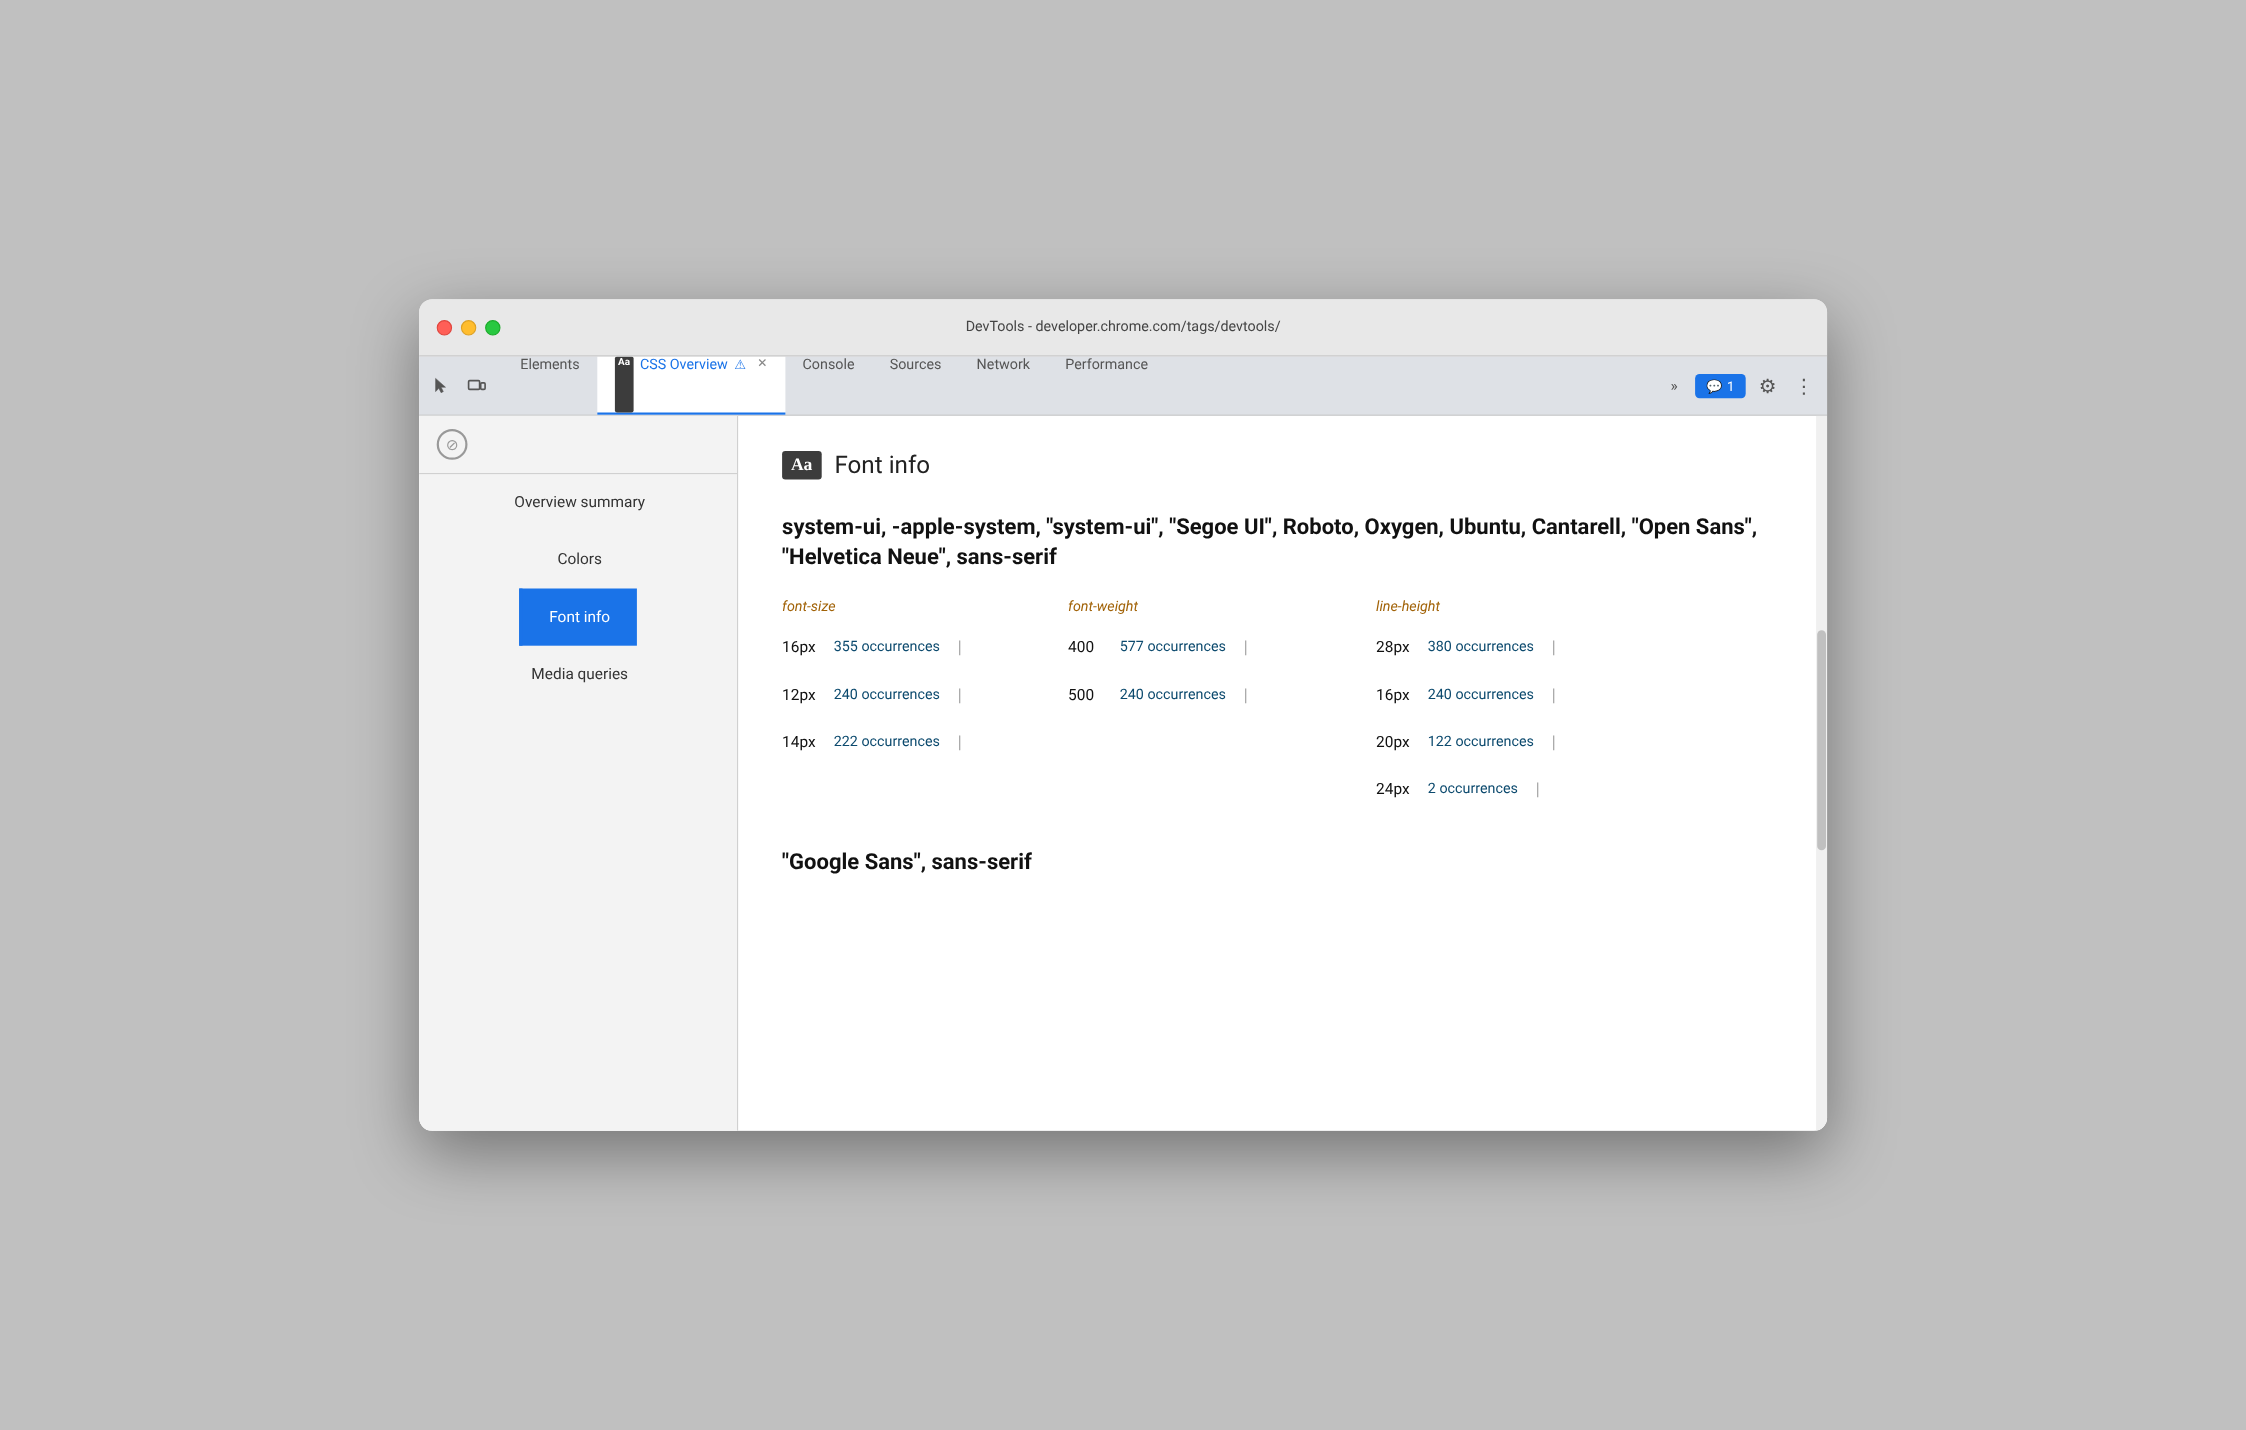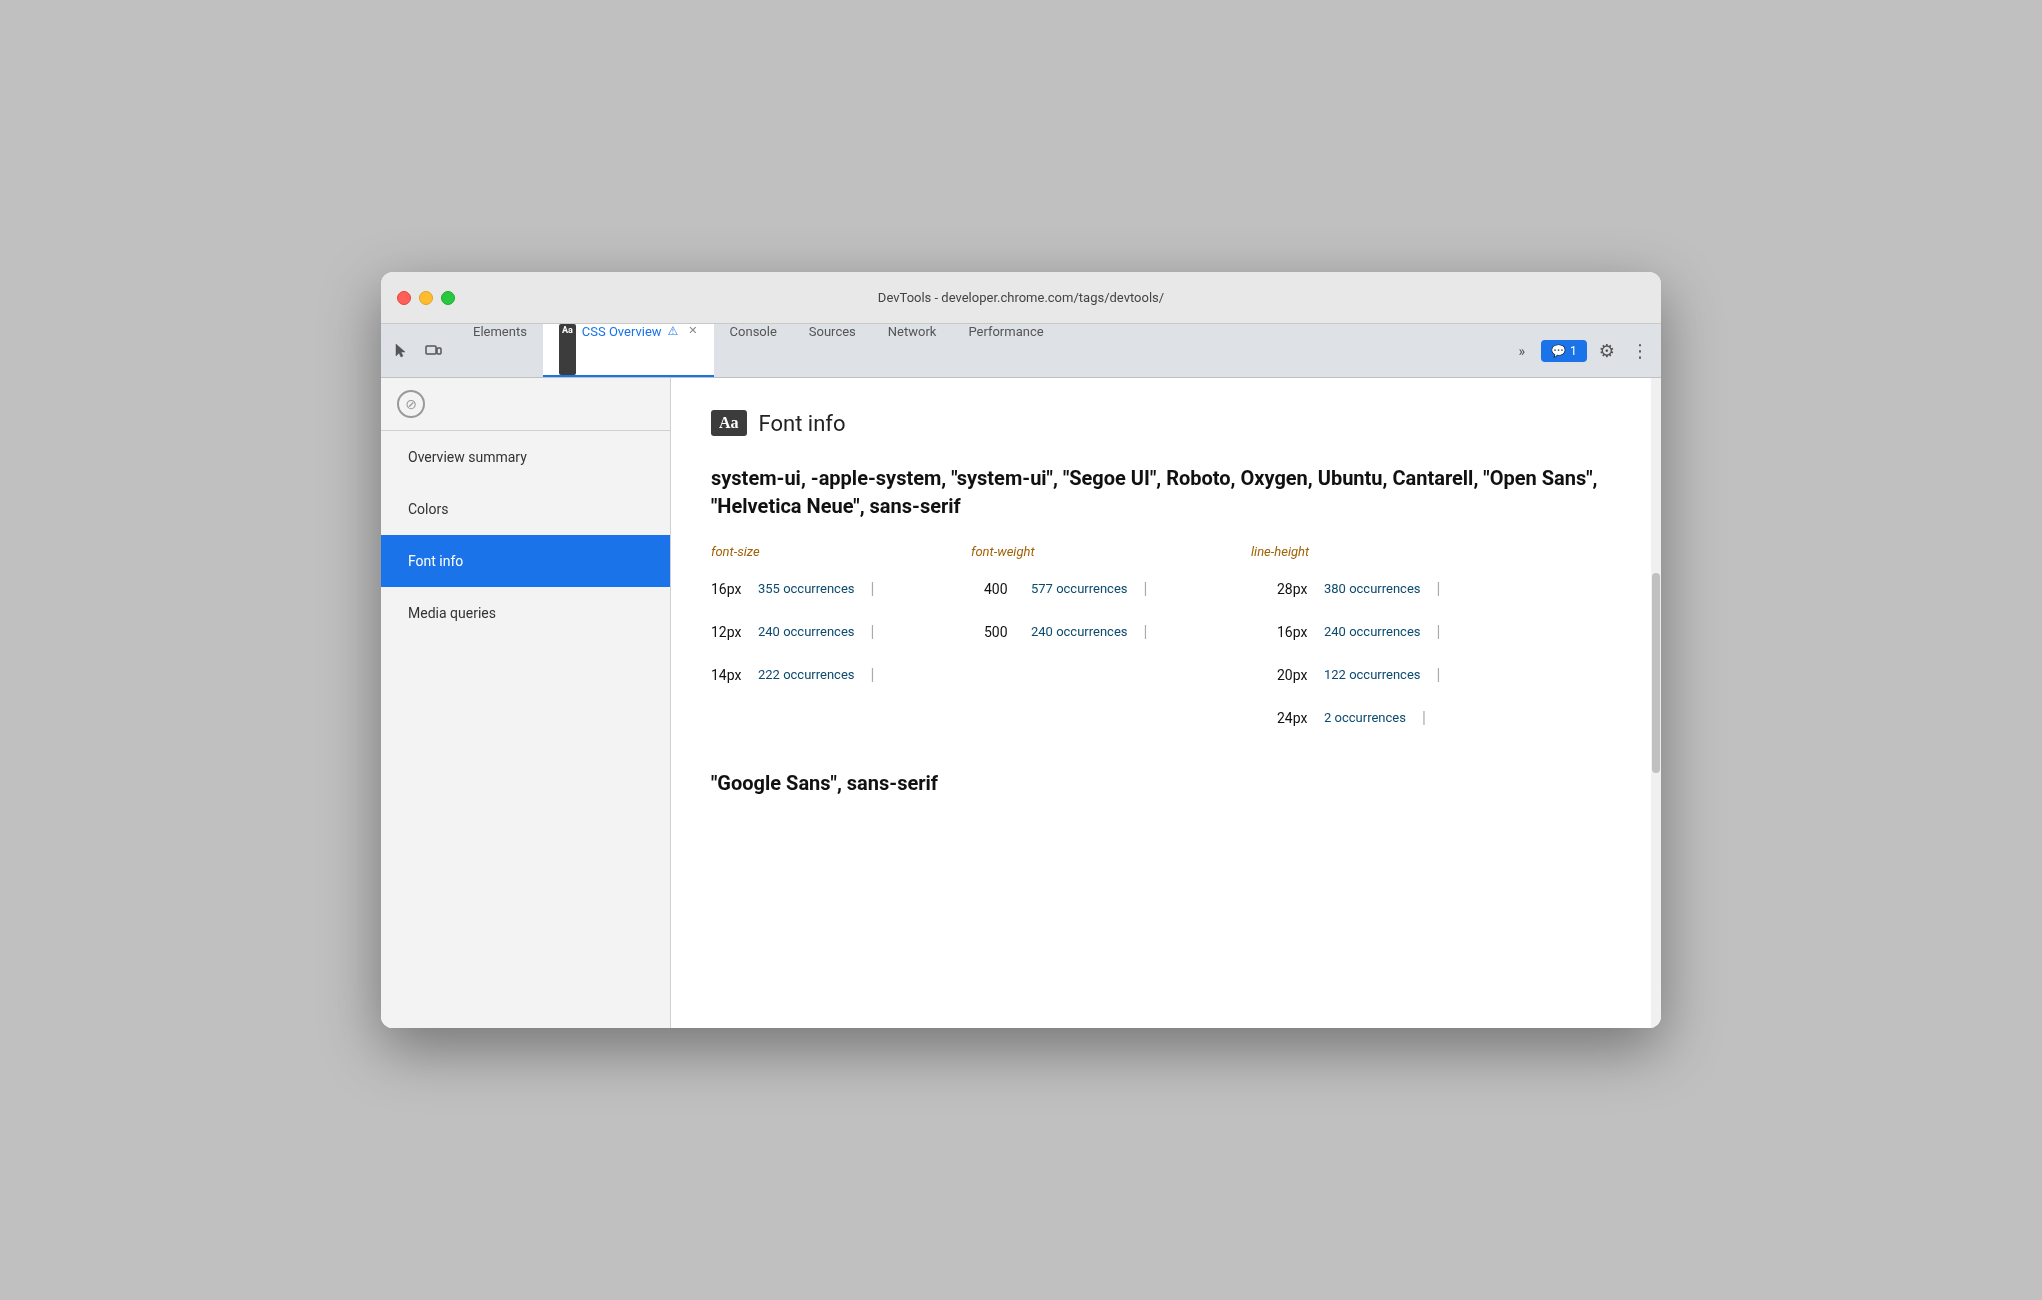--- a/index.html
+++ b/index.html
@@ -168,20 +168,21 @@
       border: 2px solid #999;
       display: flex;
       align-items: center;
       justify-content: center;
       color: #999;
       font-size: 14px;
     }
     .sidebar-nav {
       display: flex;
       flex-direction: column;
+      align-items: center;
     }
     .sidebar-item {
       padding: 18px 24px;
       font-size: 14px;
       color: #333;
       cursor: pointer;
       border-left: 3px solid transparent;
     }
     .sidebar-item.active {
       background: #1a73e8;
@@ -242,21 +243,20 @@
     }
     .font-table-rows {
       display: flex;
       flex-direction: column;
       gap: 0;
     }
     .font-table-row {
       display: grid;
       grid-template-columns: 260px 280px 280px;
       padding: 12px 0;
-      gap: 13px;
     }
     .font-cell {
       display: flex;
       align-items: center;
       gap: 12px;
       font-size: 14px;
     }
     .font-size-val {
       color: #111;
       font-size: 14px;

